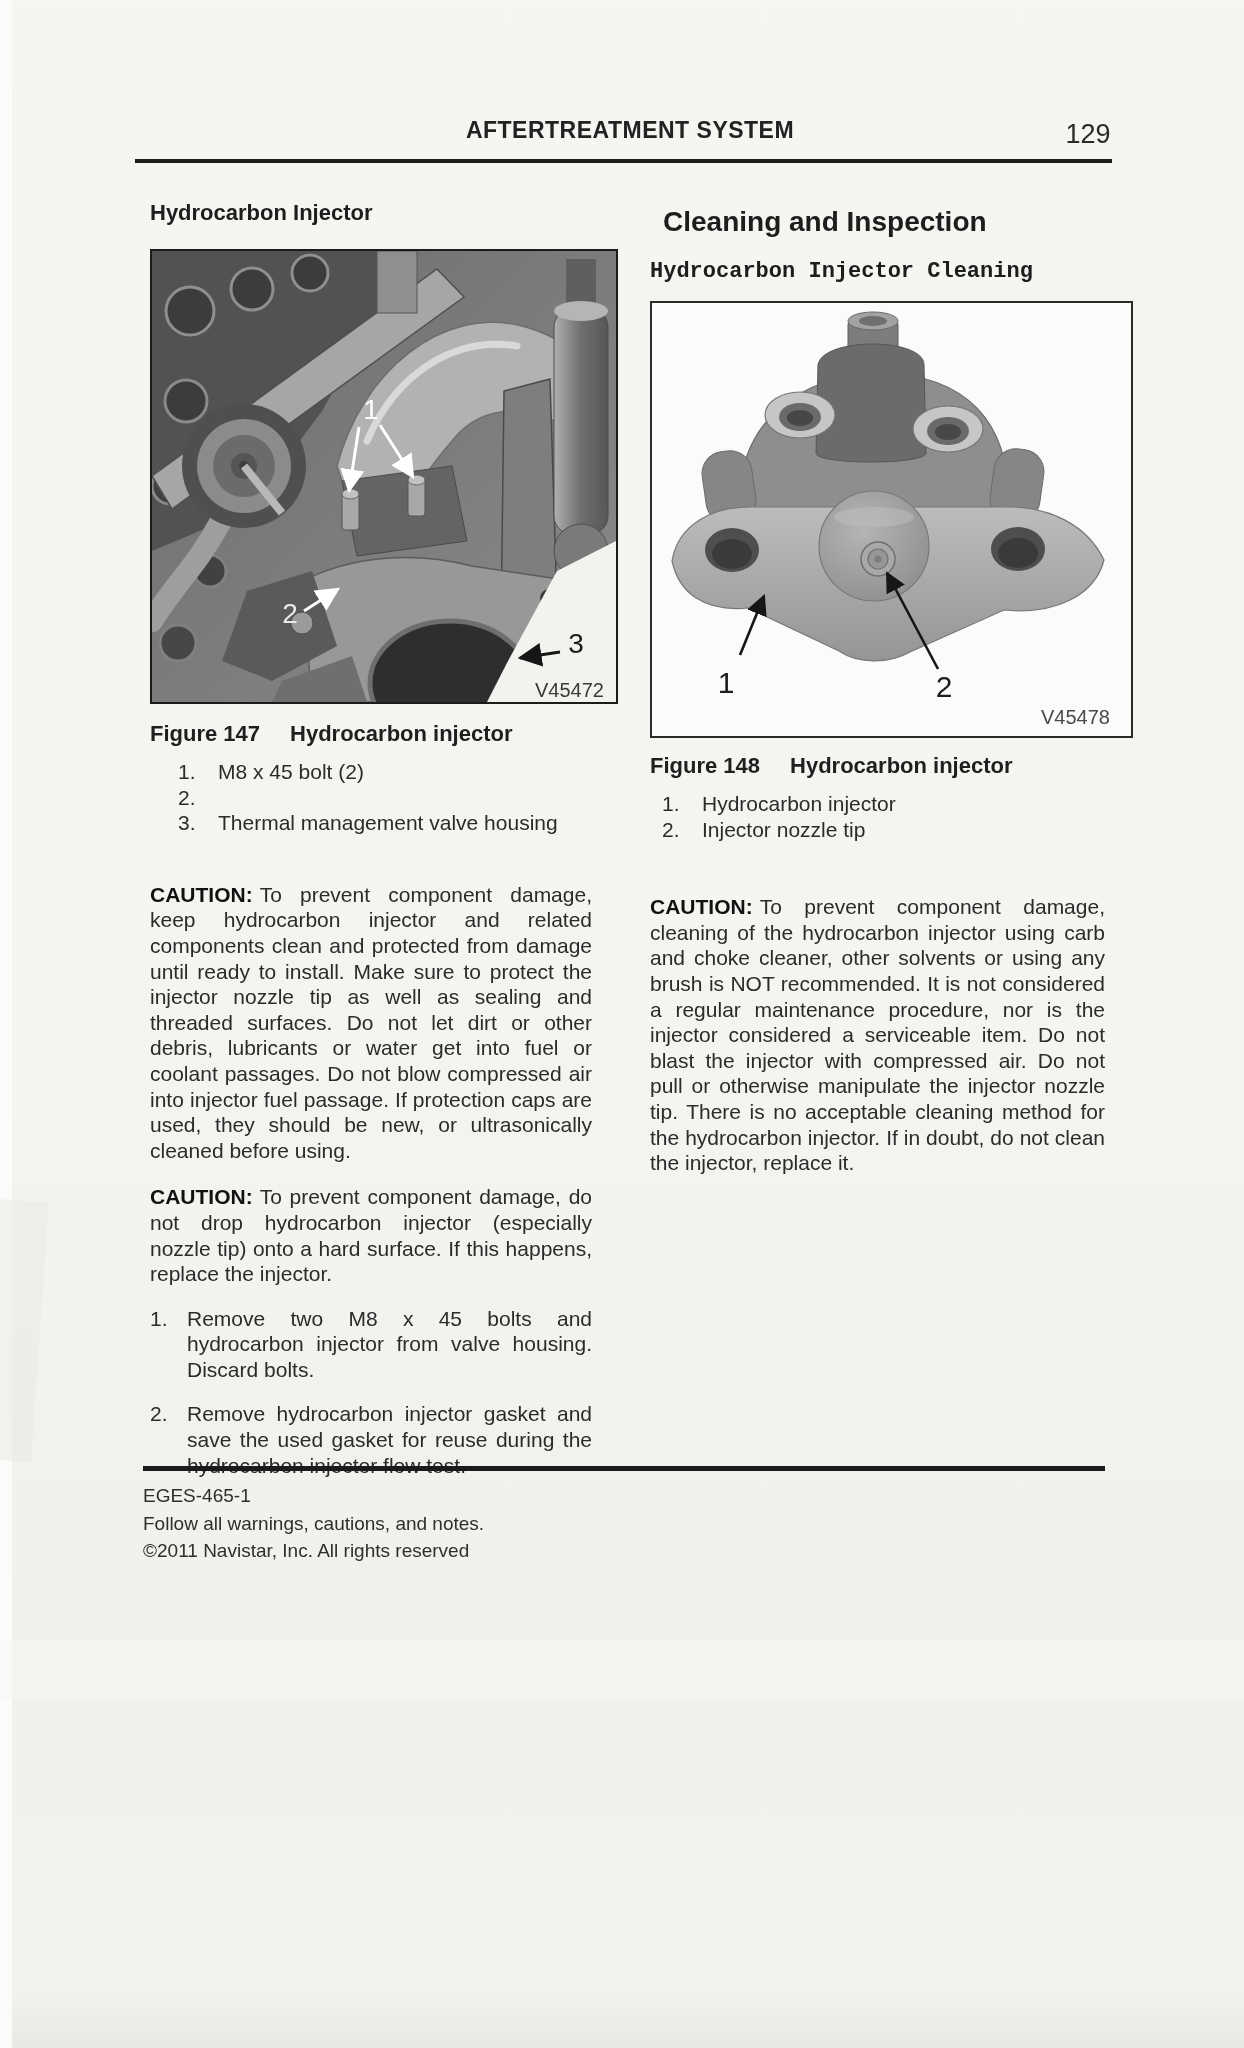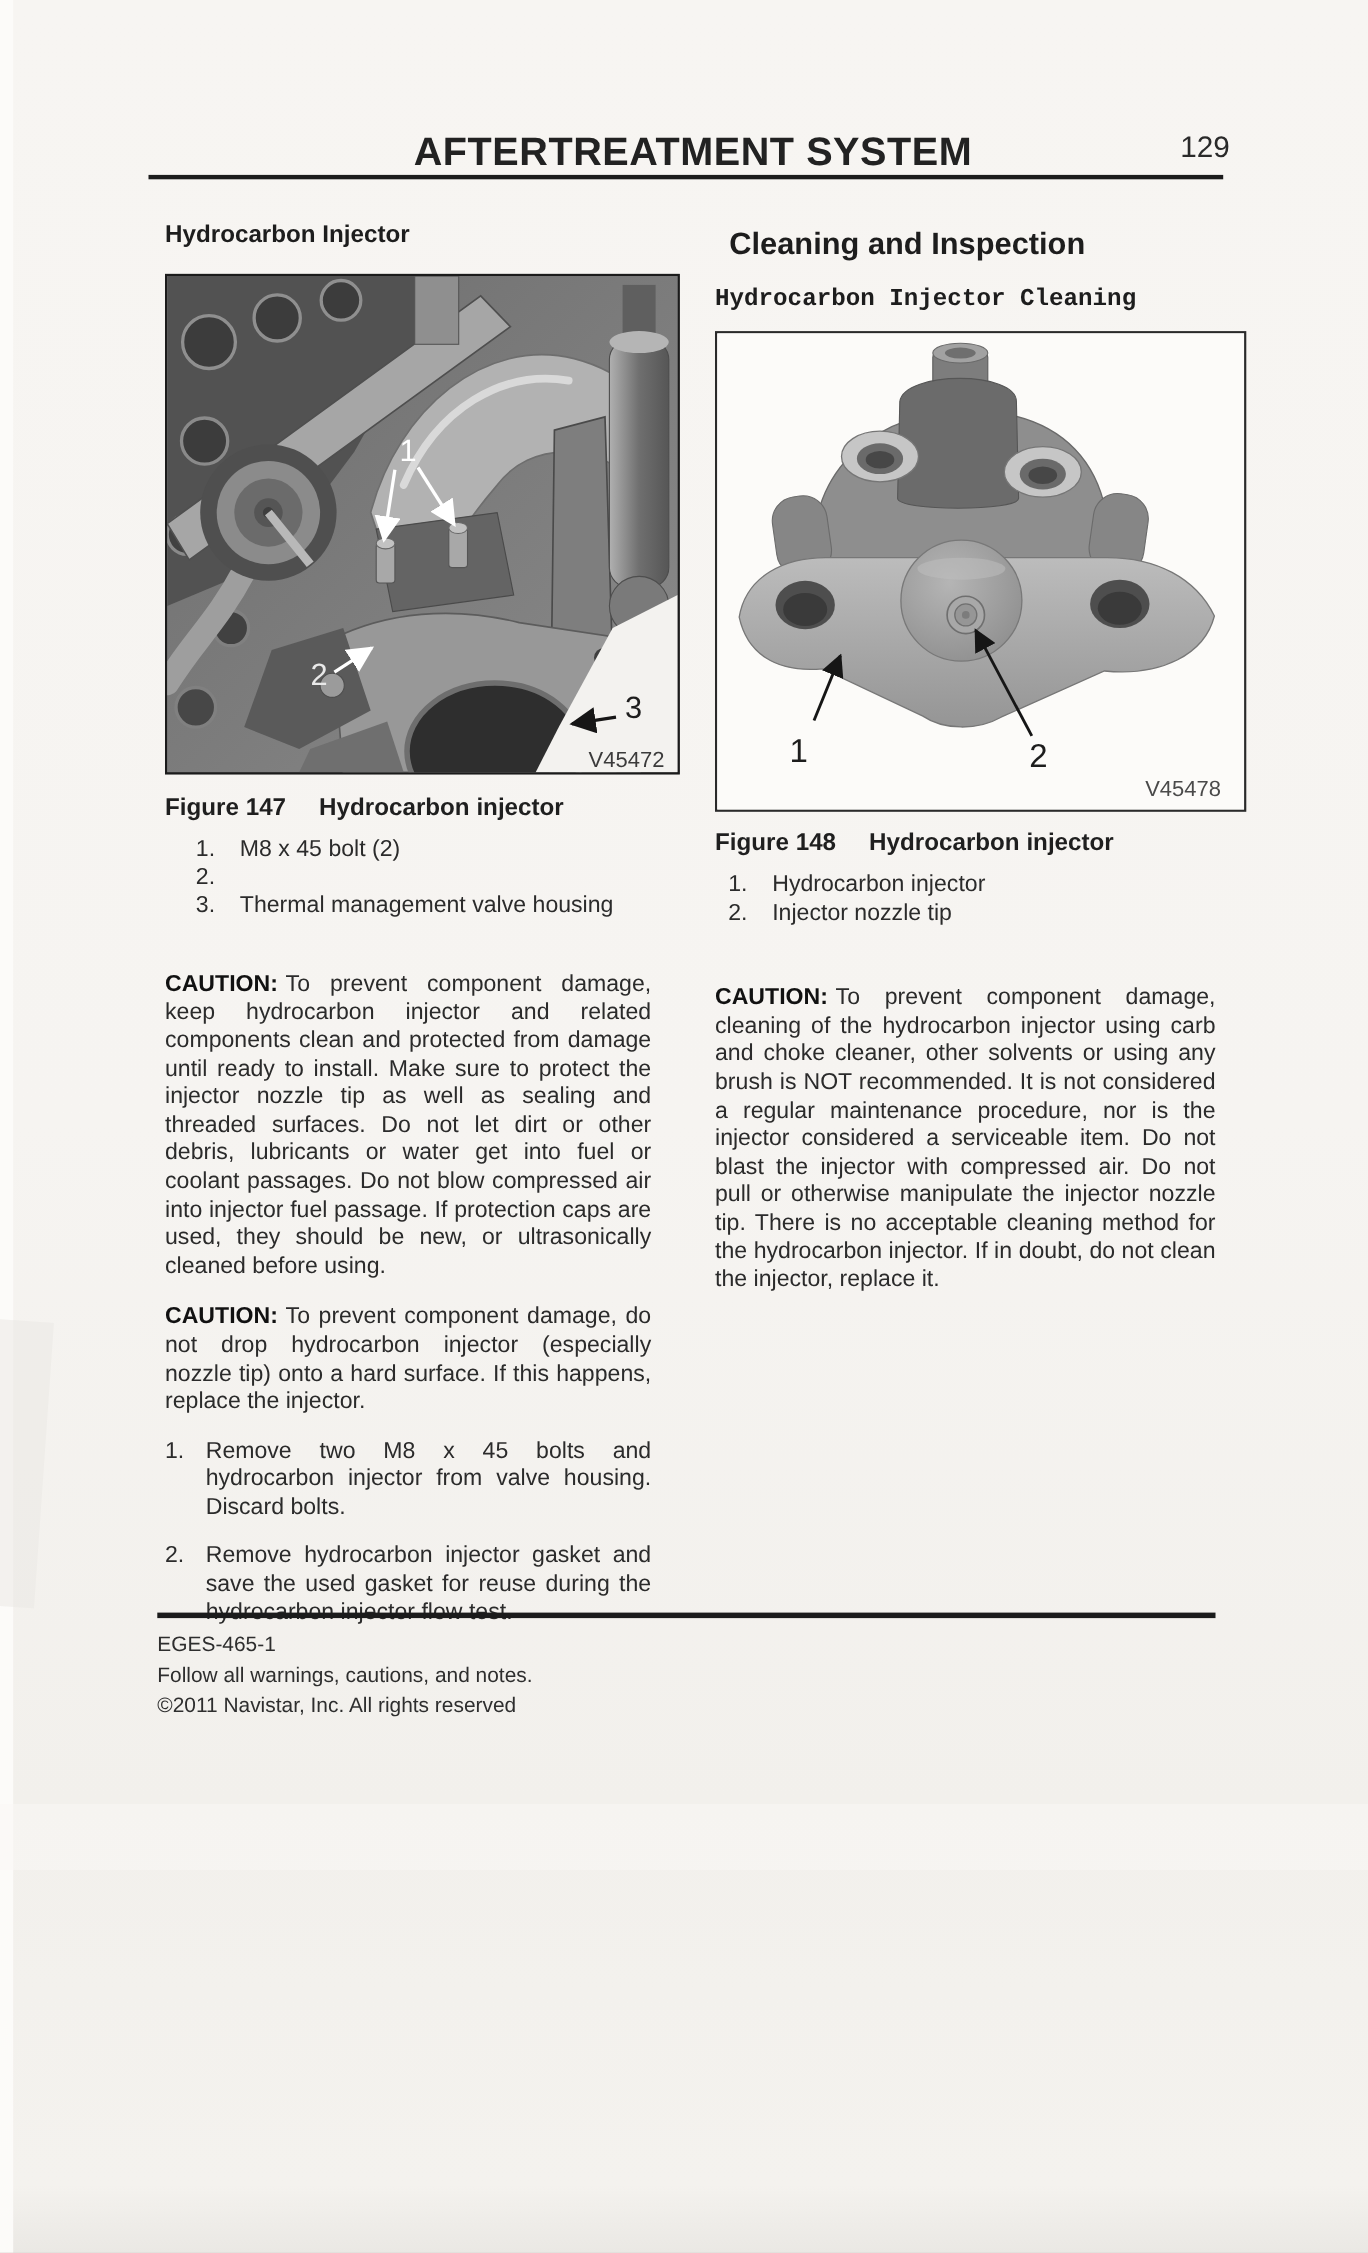--- a/index.html
+++ b/index.html
@@ -16,25 +16,25 @@
     color:#2b2b2b;
     overflow:hidden;
   }
   .edge-left{position:absolute;left:0;top:0;width:12px;height:100%;background:#fcfbf9;}
   .scan-smudge{position:absolute;left:-30px;top:1200px;width:70px;height:260px;background:#e9e7e3;opacity:.5;transform:rotate(4deg);}
   .scan-band{position:absolute;left:0;top:1640px;width:100%;height:60px;background:#faf8f5;opacity:.55;}
 
   
   .page-title{
     position:absolute;top:117px;left:150px;width:960px;
-    text-align:center;font-size:36px;font-weight:bold;letter-spacing:.5px;color:#222;
+    text-align:center;font-size:23px;font-weight:bold;letter-spacing:.5px;color:#222;
   }
   .page-number{
     position:absolute;top:119px;left:1058px;width:60px;
-    font-size:27px;color:#2a2a2a;text-align:right;
+    font-size:27px;color:#2a2a2a;text-align:center;
   }
   .header-rule{position:absolute;top:159px;left:135px;width:977px;height:4px;background:#1c1c1c;}
 
   
   .col{position:absolute;}
   .col-left{top:200px;left:150px;width:470px;}
   .col-right{top:193px;left:650px;width:483px;}
 
   h1.sect{font-size:28px;font-weight:bold;margin:13px;color:#1d1d1d;}
   h2.sub{font-size:22px;font-weight:bold;margin:0;color:#1d1d1d;}

